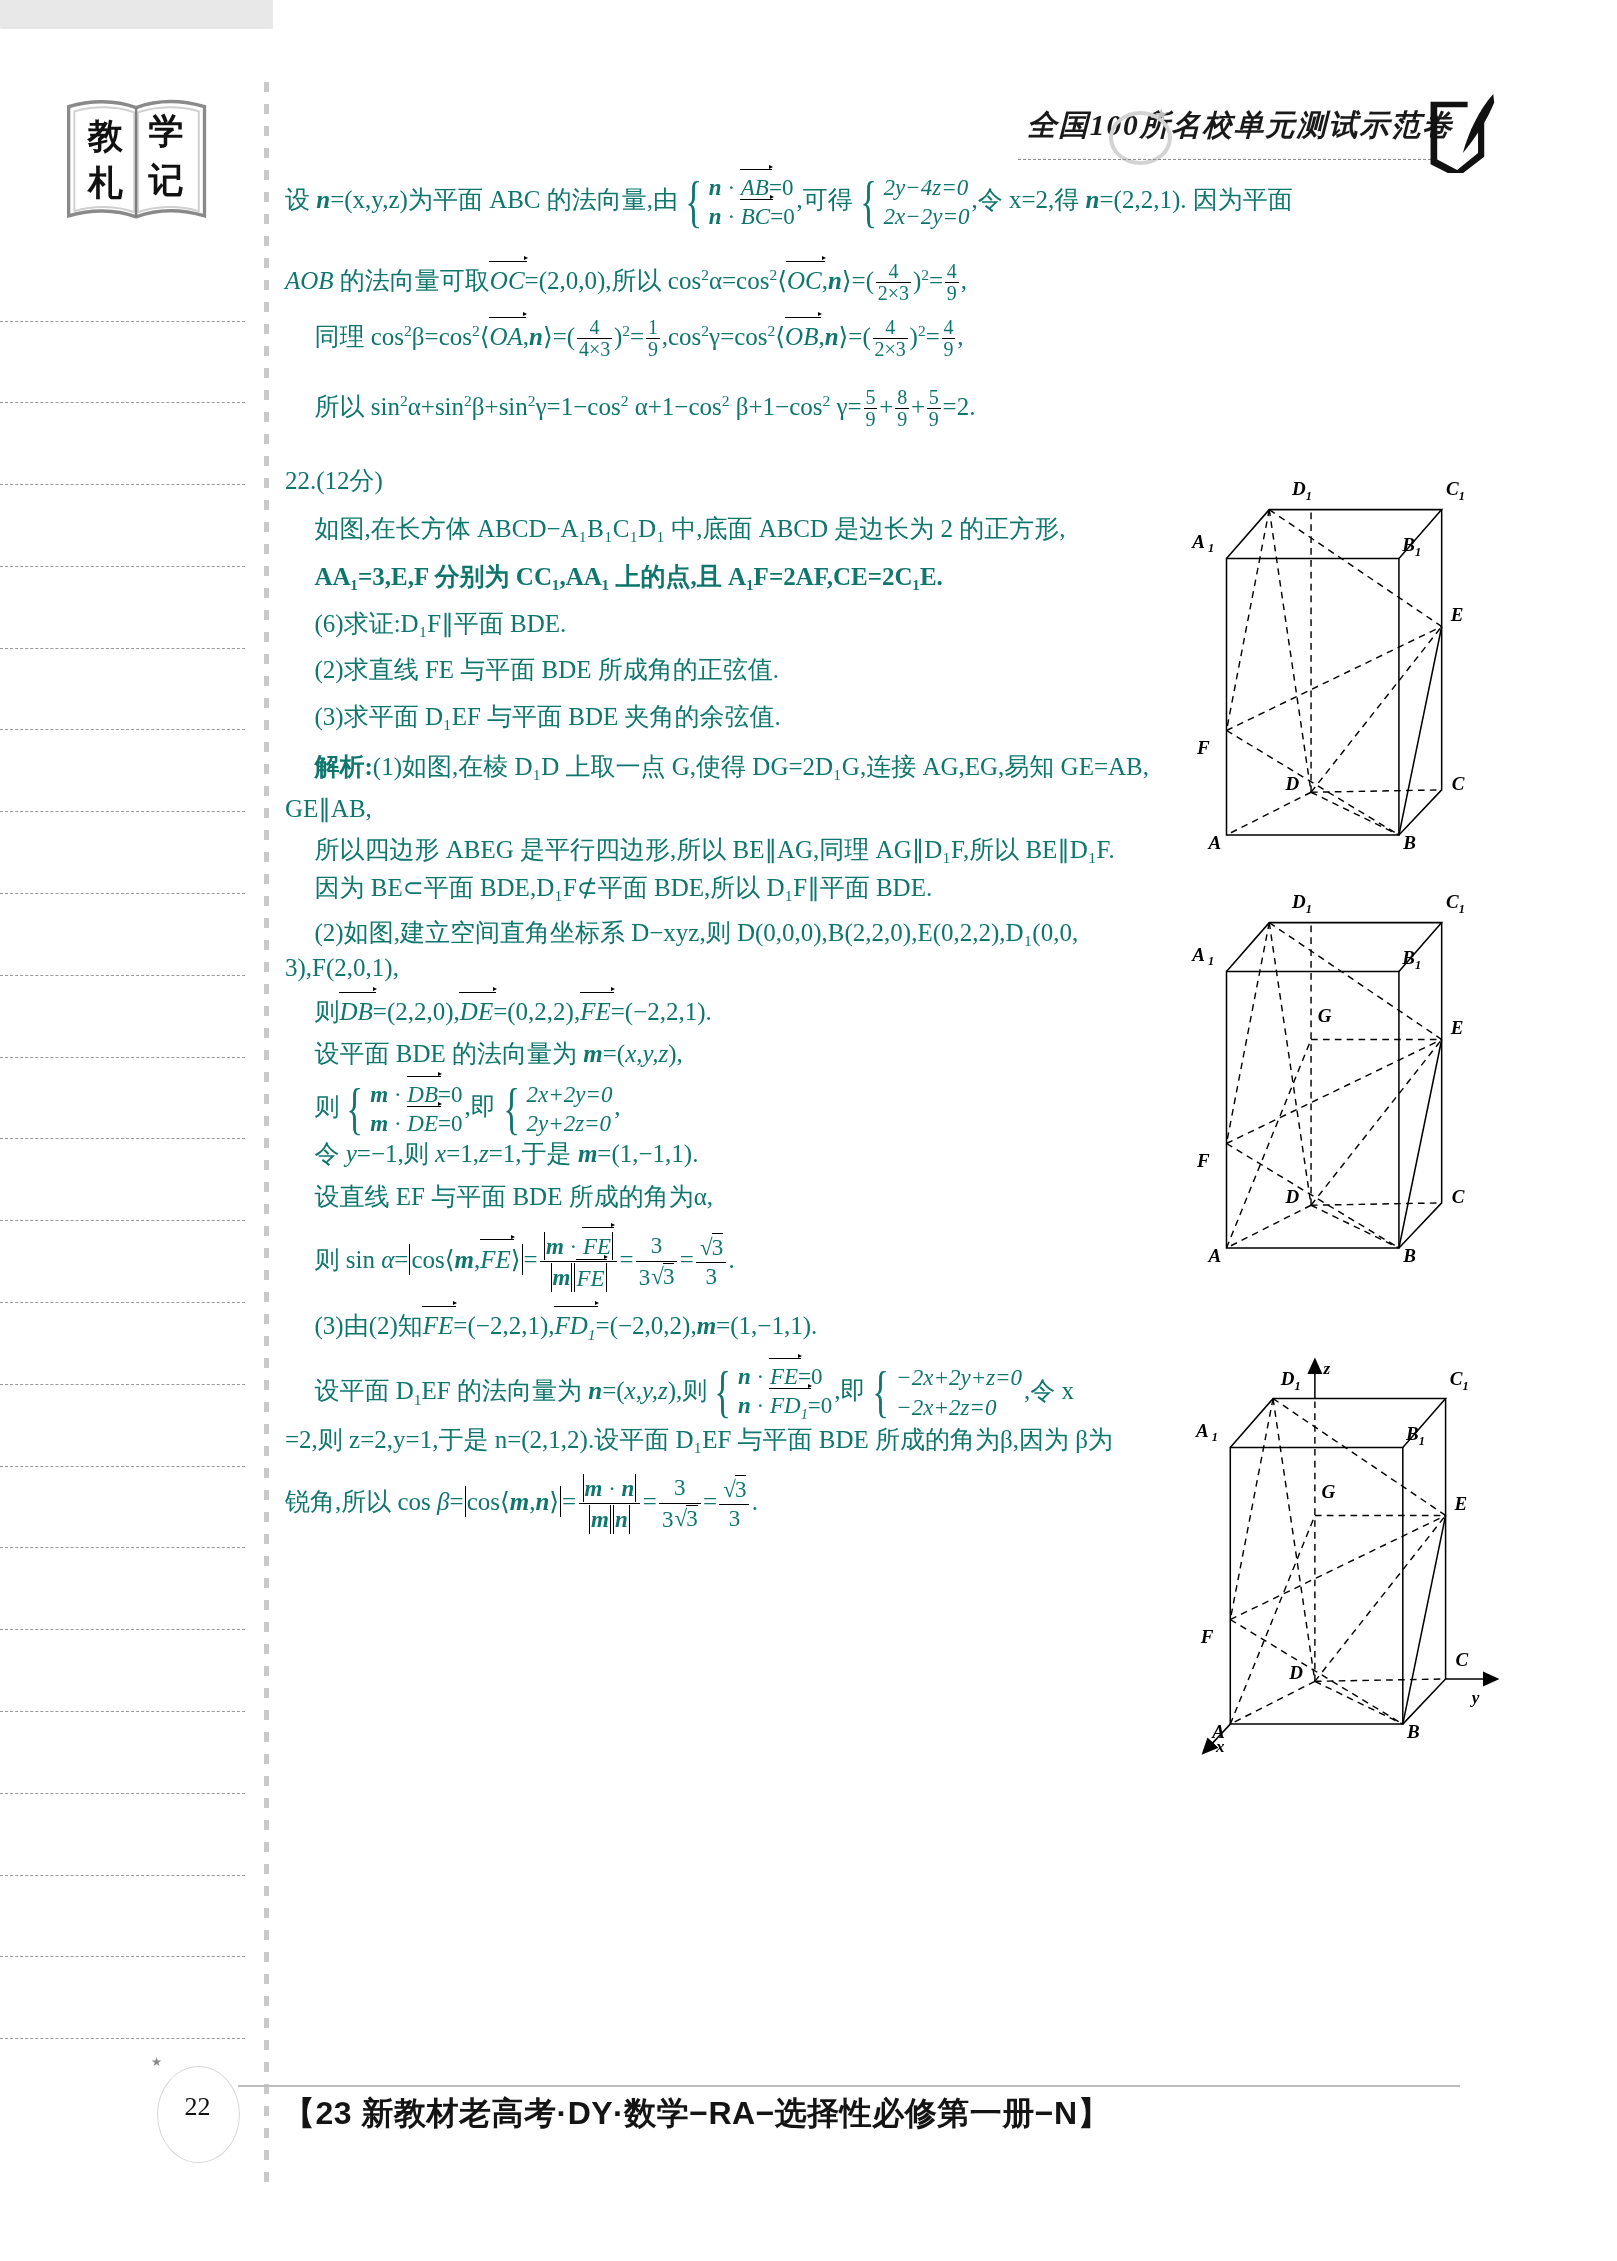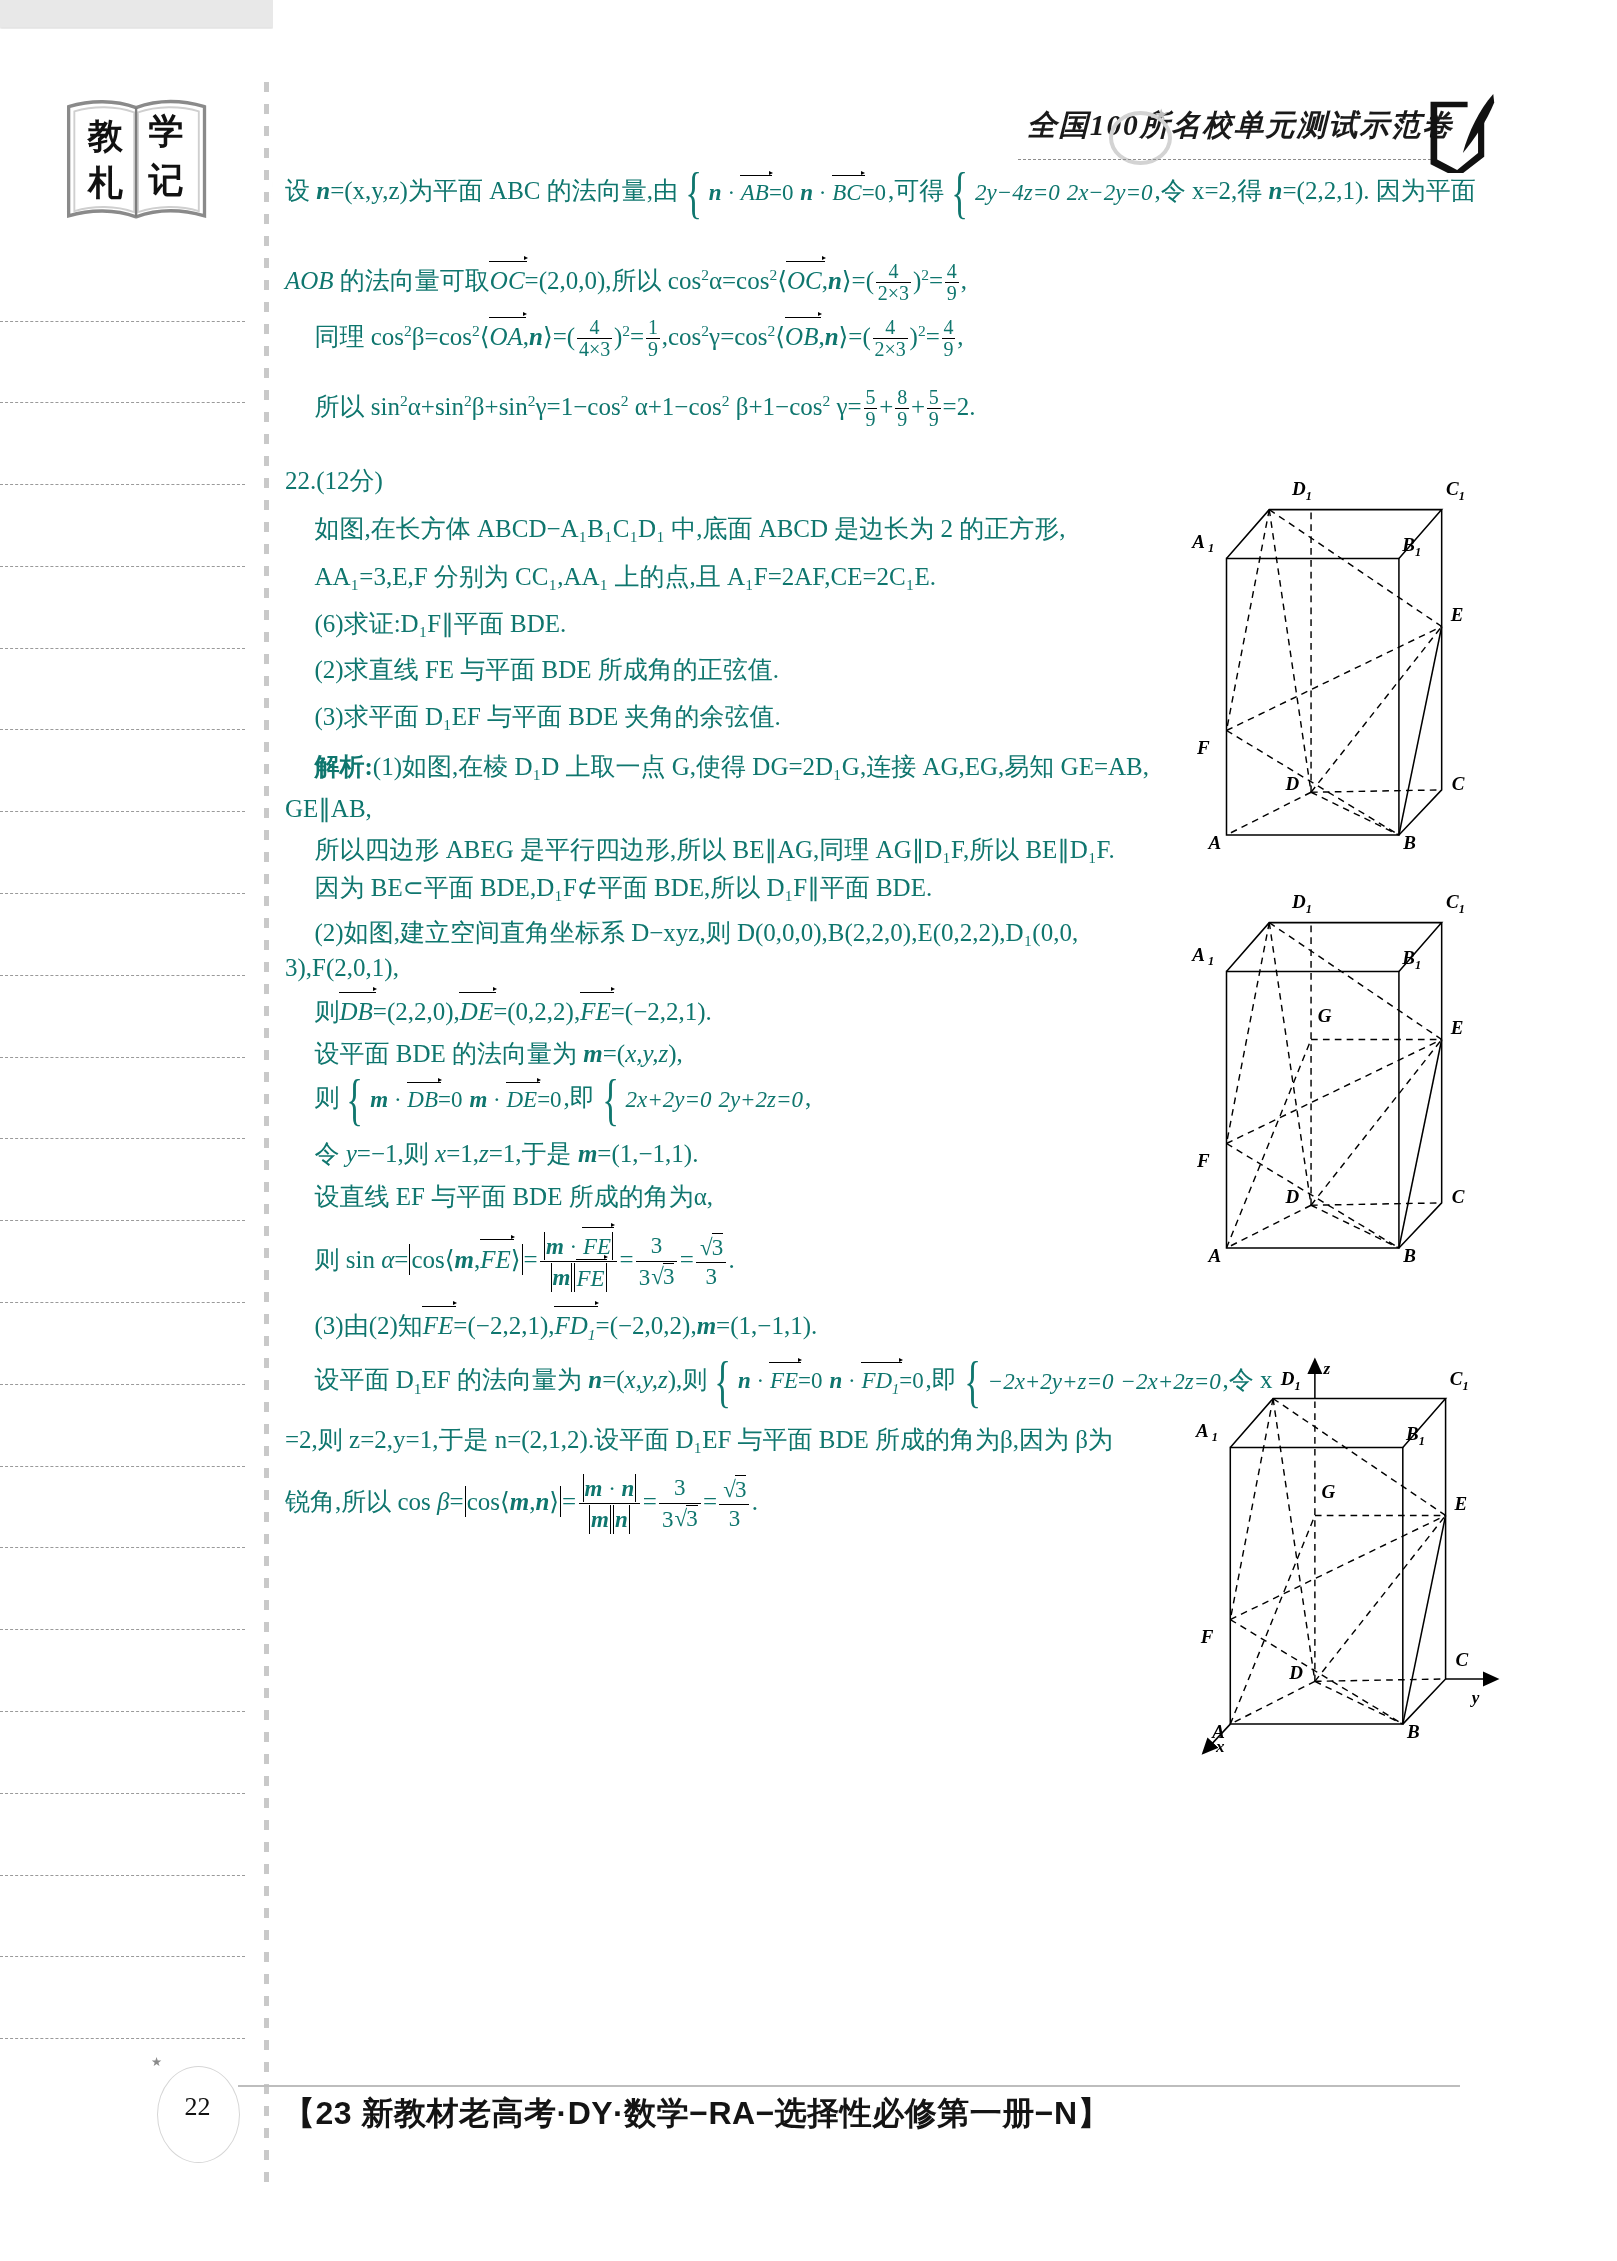--- a/index.html
+++ b/index.html
@@ -115,21 +115,21 @@
   .frac .num{display:block;padding:0 1.9px;border-bottom:1.2px solid #000;}
   .frac .den{display:block;padding:0 1.9px;}
 
   
   .sys{display:inline-flex;align-items:center;vertical-align:middle;margin:0 1.9px;position:relative;top:-0.02em;}
   .sys .brace{
     font-size:2.25em;line-height:0.62;font-weight:300;
     font-family:"Liberation Serif", serif;
     margin-right:1.9px;transform:scaleX(0.62);display:inline-block;
   }
-  .sys .rows{display:inline-flex;flex-direction:row;gap:0.30em;font-size:0.92em;}
+  .sys .rows{display:inline-flex;flex-direction:column;gap:0.30em;font-size:0.92em;}
   .sys .rows > span{white-space:nowrap;}
 
   
   .bar{display:inline-block;border-left:1.2px solid #000;height:1.25em;
        vertical-align:-0.28em;margin:0 1px;}
 
   
   .bfrac{display:inline-block;vertical-align:middle;text-align:center;
          line-height:1.15;position:relative;top:-0.02em;margin:0 2.4px;font-size:0.92em;}
   .bfrac .num{display:block;padding:0 2.9px 1px;border-bottom:1.2px solid #000;}
@@ -253,21 +253,21 @@
       <span>同理 cos<sup>2</sup>β=cos<sup>2</sup>⟨</span><span class="vec">OA</span><span>,</span><span class="bi">n</span><span>⟩=(</span><span class="frac"><span class="num">4</span><span class="den">4×3</span></span><span>)<sup>2</sup>=</span><span class="frac"><span class="num">1</span><span class="den">9</span></span><span>,cos<sup>2</sup>γ=cos<sup>2</sup>⟨</span><span class="vec">OB</span><span>,</span><span class="bi">n</span><span>⟩=(</span><span class="frac"><span class="num">4</span><span class="den">2×3</span></span><span>)<sup>2</sup>=</span><span class="frac"><span class="num">4</span><span class="den">9</span></span><span>,</span>
     </div>
 
     <div class="line ln-ind" style="top:212px;left:0px;">
       <span>所以 sin<sup>2</sup>α+sin<sup>2</sup>β+sin<sup>2</sup>γ=1−cos<sup>2</sup> α+1−cos<sup>2</sup> β+1−cos<sup>2</sup> γ=</span><span class="frac"><span class="num">5</span><span class="den">9</span></span><span>+</span><span class="frac"><span class="num">8</span><span class="den">9</span></span><span>+</span><span class="frac"><span class="num">5</span><span class="den">9</span></span><span>=2.</span>
     </div>
 
     <div class="line" style="top:292px;left:0px;">22.(12分)</div>
 
     <div class="line ln-ind" style="top:340px;left:0px;">如图,在长方体 ABCD−A₁B₁C₁D₁ 中,底面 ABCD 是边长为 2 的正方形,</div>
-    <div class="line ln-ind" style="top:388px;left:0px;">AA₁=3,E,F 分别为 CC₁,AA₁ 上的点,且 A₁F=2AF,CE=2C₁E.</div>
+    <div class="line ln-ind" style="top:388px;left:0px;font-weight:bold;">AA₁=3,E,F 分别为 CC₁,AA₁ 上的点,且 A₁F=2AF,CE=2C₁E.</div>
     <div class="line ln-ind" style="top:435px;left:0px;">(6)求证:D₁F∥平面 BDE.</div>
     <div class="line ln-ind" style="top:481px;left:0px;">(2)求直线 FE 与平面 BDE 所成角的正弦值.</div>
     <div class="line ln-ind" style="top:528px;left:0px;">(3)求平面 D₁EF 与平面 BDE 夹角的余弦值.</div>
 
     <div class="line ln-ind" style="top:578px;left:0px;">
       <span style="font-weight:bold">解析:</span><span>(1)如图,在棱 D₁D 上取一点 G,使得 DG=2D₁G,连接 AG,EG,易知 GE=AB,</span>
     </div>
     <div class="line" style="top:620px;left:0px;">GE∥AB,</div>
     <div class="line ln-ind" style="top:661px;left:0px;">所以四边形 ABEG 是平行四边形,所以 BE∥AG,同理 AG∥D₁F,所以 BE∥D₁F.</div>
     <div class="line ln-ind" style="top:699px;left:0px;">因为 BE⊂平面 BDE,D₁F⊄平面 BDE,所以 D₁F∥平面 BDE.</div>

